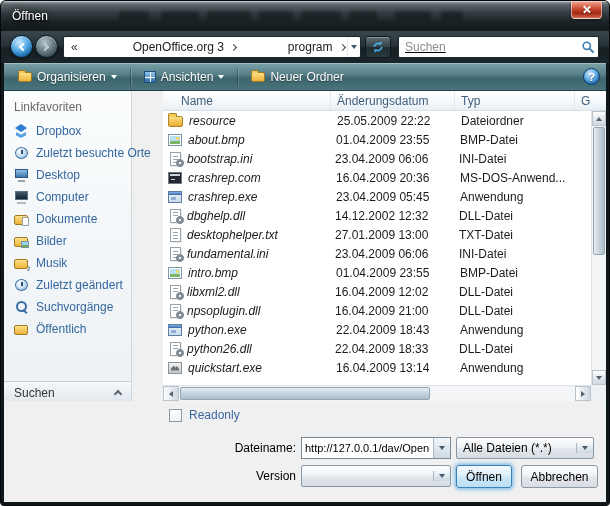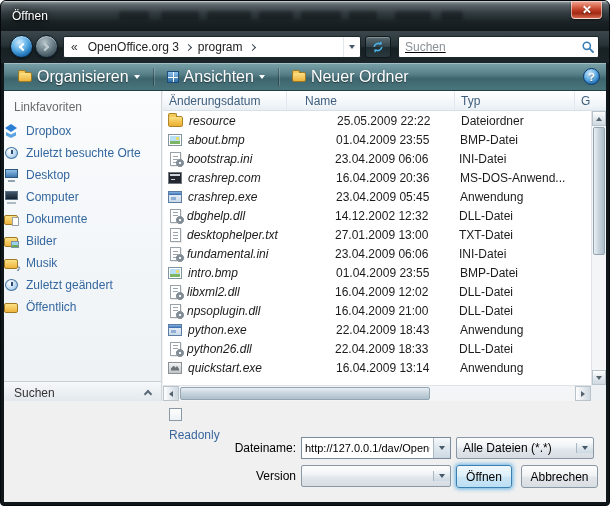--- a/index.html
+++ b/index.html
@@ -31,65 +31,65 @@
     box-shadow:inset 0 1px 1px rgba(255,255,255,.5),0 1px 2px rgba(0,0,0,.5);
     display:flex;align-items:center;justify-content:center;cursor:pointer;}
   .orb.back{left:9px;background:radial-gradient(circle at 40% 30%,#cdeaff,#5fb1e8 40%,#1d6eb0 72%,#0c4a80);}
   .orb.fwd{left:34px;background:radial-gradient(circle at 40% 30%,#b3c2c9,#6d8089 45%,#3c4f58 78%,#27363d);}
   .chev{display:inline-block;width:6px;height:6px;border-right:2px solid #444;border-bottom:2px solid #444;}
   .chev.left{transform:rotate(135deg);border-color:#fff;margin-left:3px;}
   .chev.rightdim{transform:rotate(-45deg);border-color:#c2cdd2;margin-right:3px;}
   .addr{position:absolute;left:62px;top:5px;width:298px;height:22px;background:#fff;border:1px solid #1d282c;
     border-radius:2px;display:flex;align-items:center;font-size:12px;color:#222;overflow:hidden;}
   .addr .ov{padding:0 5px 0 7px;color:#333;cursor:pointer;}
-  .crumb{padding:2px 5px;cursor:pointer;white-space:nowrap;}
+  .crumb{padding:2px 5px;cursor:pointer;white-space:nowrap;margin-left:45px;}
   .crumb-sep{width:5px;height:5px;border-right:1.6px solid #3c4650;border-bottom:1.6px solid #3c4650;transform:rotate(-45deg);margin:0 2px;flex:none;}
   .addr-drop{margin-left:auto;width:17px;align-self:stretch;display:flex;align-items:center;justify-content:center;border-left:1px solid #e3e8ec;cursor:pointer;}
   .tri-down{width:0;height:0;border:3px solid transparent;border-top:4px solid #45586a;margin-top:3px;}
   .refresh{position:absolute;left:364px;top:5px;width:26px;height:22px;border-radius:3px;cursor:pointer;
     background:linear-gradient(180deg,#5c6d73,#35444a 48%,#1f2c31 52%,#2b393f);
     border:1px solid #0f191d;box-shadow:inset 0 1px 0 rgba(255,255,255,.25);
     display:flex;align-items:center;justify-content:center;}
   .searchbox{position:absolute;left:397px;top:5px;right:10px;height:22px;background:#fff;border:1px solid #1d282c;
     border-radius:2px;display:flex;align-items:center;text-decoration:underline;}
   .searchbox input{flex:1;min-width:0;border:0;outline:0;background:transparent;padding:0 6px;
     font:12px "Liberation Sans",sans-serif;color:#444;}
   .searchbox input::placeholder{color:#8a9095;}
   .search-ico{width:20px;display:flex;align-items:center;justify-content:center;cursor:pointer;}
 
   
   .toolbar{position:absolute;left:3px;right:3px;top:62px;height:28px;
     background:linear-gradient(180deg,#7ba3aa 0%,#567f88 42%,#3d656d 58%,#4a757d 100%);
     border-bottom:1px solid #23404\5 5;border-bottom:1px solid #233f45;
     box-shadow:inset 0 1px 0 rgba(255,255,255,.3);
     display:flex;align-items:center;padding:0 6px;}
-  .tbtn{display:flex;align-items:center;gap:5px;color:#fff;font-size:16px;padding:4px 8px;border-radius:3px;
+  .tbtn{display:flex;align-items:center;gap:5px;color:#fff;font-size:12px;padding:4px 8px;border-radius:3px;
     text-shadow:0 1px 1px rgba(0,0,0,.45);cursor:pointer;white-space:nowrap;}
   .caret-w{width:0;height:0;border:3px solid transparent;border-top:4px solid #fff;margin-top:3px;}
   .tsep{width:1px;height:18px;background:rgba(0,0,0,.28);box-shadow:1px 0 0 rgba(255,255,255,.18);margin:0 5px;}
   .mfold{position:relative;width:14px;height:10px;background:linear-gradient(180deg,#fbe186,#eeb33c);
     border:1px solid #a07a22;border-radius:2px;flex:none;}
   .mfold::before{content:"";position:absolute;top:-3px;left:-1px;width:6px;height:2px;background:#f3c95c;
     border:1px solid #a07a22;border-bottom:none;border-radius:2px 2px 0 0;}
   .ti-views{position:relative;width:12px;height:12px;background:linear-gradient(180deg,#8fc3ee,#2e6da4);
     border:1px solid #1d4d7a;flex:none;}
   .ti-views::before{content:"";position:absolute;left:0;right:0;top:5px;height:1.5px;background:#fff;}
   .ti-views::after{content:"";position:absolute;top:0;bottom:0;left:5px;width:1.5px;background:#fff;}
   .help{margin-left:auto;width:17px;height:17px;border-radius:50%;cursor:pointer;
     background:radial-gradient(circle at 40% 30%,#cfe8fb,#62aee4 45%,#1f6cb4 78%,#114f8c);
     border:1px solid #0d3c6b;color:#fff;font-size:11px;font-weight:bold;
     display:flex;align-items:center;justify-content:center;text-shadow:0 1px 1px rgba(0,0,0,.4);}
 
   
   .content{position:absolute;left:3px;top:90px;right:3px;bottom:3px;background:#f0f0f0;}
 
-  .sidebar{position:absolute;left:0;top:0;width:158px;height:312px;
+  .sidebar{position:absolute;left:0;top:0;width:128px;height:312px;
     background:linear-gradient(180deg,#fafcfd,#edf1f4);border-right:1px solid #cfd6dc;}
   .sb-header{color:#6b6b6b;font-size:12px;padding:9px 0 6px 10px;}
-  .sb-item{display:flex;align-items:center;gap:7px;height:22px;color:#34679f;font-size:12px;cursor:pointer;white-space:nowrap;}
+  .sb-item{display:flex;align-items:center;gap:7px;padding-left:10px;height:22px;color:#34679f;font-size:12px;cursor:pointer;white-space:nowrap;}
   .sb-folders{position:absolute;left:0;bottom:0;width:100%;height:22px;cursor:pointer;
     background:linear-gradient(180deg,#f6f8fa,#e1e7ed);border-top:1px solid #c7cfd6;
     display:flex;align-items:center;justify-content:space-between;padding:0 10px;color:#333;font-size:12px;}
   .chev.up{transform:rotate(-135deg);border-color:#5b6a76;margin-top:3px;}
 
   
   .si{position:relative;width:15px;height:14px;flex:none;}
   .si[data-icon="dropbox"]::before{content:"";position:absolute;left:1px;top:0;width:12px;height:8px;background:#2a7fd4;
     clip-path:polygon(50% 0,100% 50%,50% 100%,0 50%);}
   .si[data-icon="dropbox"]::after{content:"";position:absolute;left:2px;top:8px;width:10px;height:6px;background:#5aa2e0;
@@ -170,21 +170,21 @@
     background:linear-gradient(180deg,#e9eff4,#c6d3dc 50%,#aebfcb);border:1px solid #93a5b2;}
   .corner{position:absolute;right:0;bottom:0;width:15px;height:16px;background:#eef1f3;}
   .t{width:0;height:0;}
   .t.up{border-left:3px solid transparent;border-right:3px solid transparent;border-bottom:4px solid #55626c;}
   .t.down{border-left:3px solid transparent;border-right:3px solid transparent;border-top:4px solid #55626c;}
   .t.left{border-top:3px solid transparent;border-bottom:3px solid transparent;border-right:4px solid #55626c;}
   .t.right{border-top:3px solid transparent;border-bottom:3px solid transparent;border-left:4px solid #55626c;}
 
   
   .bottom{position:absolute;left:0;right:0;bottom:0;height:101px;background:#f0f0f0;font-size:12px;color:#000;}
-  .readonly-row{position:absolute;left:165px;top:7px;display:flex;align-items:flex-start;gap:7px;flex-direction:column;}
+  .readonly-row{position:absolute;left:165px;top:7px;display:flex;align-items:flex-end;gap:7px;}
   .checkbox{width:13px;height:13px;background:linear-gradient(180deg,#fdfdfd,#eef2f5);border:1px solid #8a98a5;cursor:pointer;}
   .readonly-label{color:#39679e;cursor:pointer;}
   .flabel{position:absolute;left:0;width:292px;text-align:right;}
   .lab-filename{top:40px;}
   .lab-version{top:68px;}
   .combo{position:absolute;height:22px;display:flex;background:#fff;border:1px solid #7c8b99;}
   .combo input{flex:1;min-width:0;border:0;outline:0;padding:0 3px;font:11px "Liberation Sans",sans-serif;color:#000;}
   .dbtn{width:17px;flex:none;background:linear-gradient(180deg,#f4f8fb,#dbe4eb 60%,#cdd9e2);
     border-left:1px solid #aab6c0;display:flex;align-items:center;justify-content:center;cursor:pointer;}
   .combo.filename{top:36px;left:297px;width:150px;}
@@ -311,33 +311,37 @@
       </div>
       <div class="sb-item">
         <span class="si" data-icon="music"></span>
         <span>Musik</span>
       </div>
       <div class="sb-item">
         <span class="si" data-icon="recently-changed"></span>
         <span>Zuletzt geändert</span>
       </div>
       <div class="sb-item">
+        <span class="si" data-icon="searches"></span>
+        <span>Suchvorgänge</span>
+      </div>
+      <div class="sb-item">
         <span class="si" data-icon="public"></span>
         <span>Öffentlich</span>
       </div>
       <div class="sb-folders">
         <span>Suchen</span>
         <span class="chev up"></span>
       </div>
     </div>
 
     <div class="filespane">
       <div class="hdr">
+        <span class="hcell h-name">Name</span>
         <span class="hcell h-date">Änderungsdatum</span>
-        <span class="hcell h-name">Name</span>
         <span class="hcell h-type">Typ</span>
         <span class="hcell h-size">G</span>
       </div>
       <div class="rows">
         <div class="row">
           <span class="fi" data-icon="folder"></span>
           <span class="c-name">resource</span>
           <span class="c-date">25.05.2009 22:22</span>
           <span class="c-type">Dateiordner</span>
         </div>

